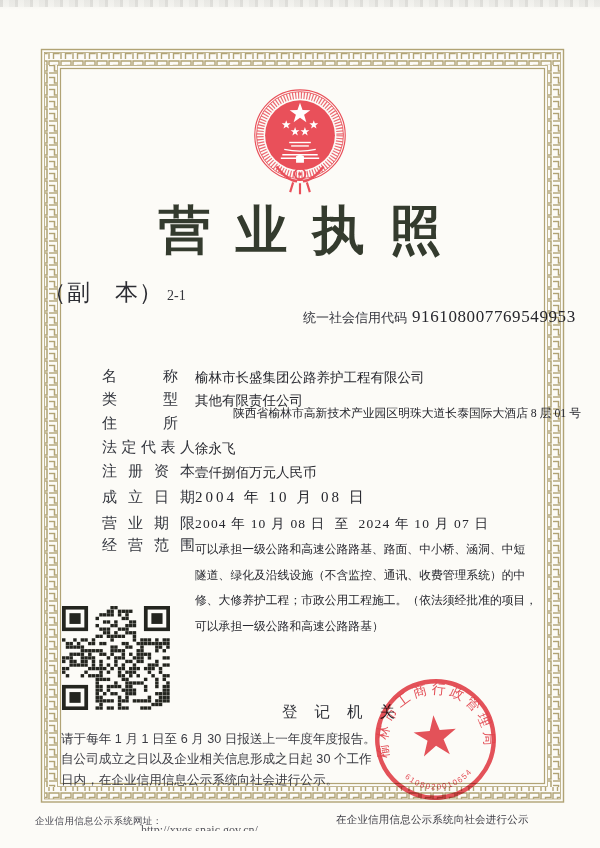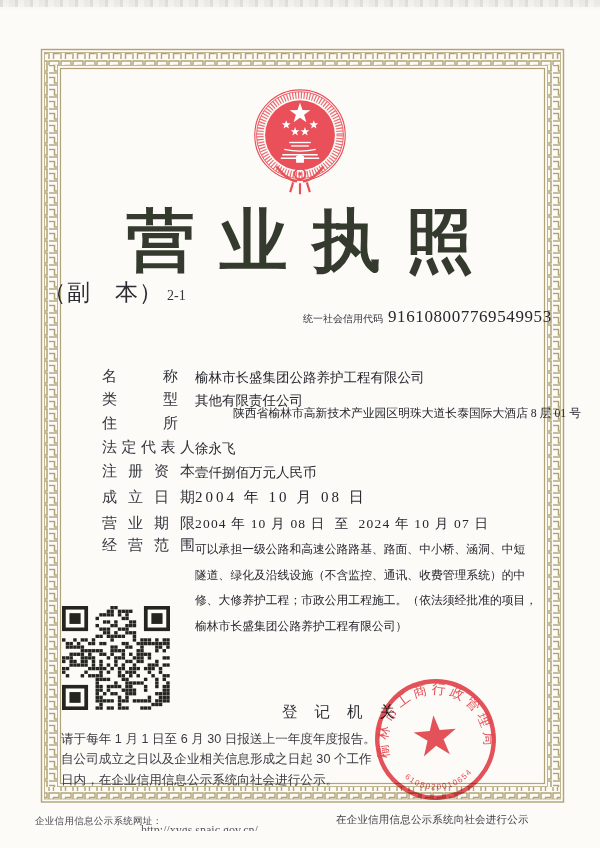--- a/index.html
+++ b/index.html
@@ -4,27 +4,27 @@
 <style>
   html,body{margin:0;padding:0;}
   body{width:600px;height:848px;position:relative;background:#fcfbf7;overflow:hidden;
        font-family:"Liberation Serif",serif;}
   .page{position:absolute;inset:0;background:linear-gradient(180deg,#efeeea 0px,#fcfbf7 10px);}
   .scan-edge{position:absolute;top:0;left:0;right:0;height:7px;opacity:.5;
        background:repeating-linear-gradient(90deg,#c9c9c5 0 3px,#f0f0ec 3px 9px,#e2e2de 9px 15px);}
   .frame{position:absolute;left:0;top:0;}
   .emblem{position:absolute;left:250px;top:84px;width:100px;height:118px;}
   .title{position:absolute;top:196px;left:0;width:100%;text-align:center;
-       font-family:"Liberation Sans",sans-serif;font-weight:700;font-size:68px;
+       font-family:"Liberation Sans",sans-serif;font-weight:700;font-size:52px;
        letter-spacing:25px;text-indent:25px;color:#343b2e;}
   .subtitle{position:absolute;top:277px;left:0;width:100%;
        font-size:23px;color:#2c2d33;letter-spacing:1px;margin-left:43px;}
   .subtitle .copy{font-size:14px;letter-spacing:0;margin-left:4px;color:#33343a;}
   .credit{position:absolute;left:303px;top:307px;display:flex;align-items:baseline;gap:5px;}
-  .credit-lbl{font-family:Liberation Sans, sans-serif;font-size:10px;color:#33343c;}
+  .credit-lbl{font-family:Liberation Sans, sans-serif;font-size:13px;color:#33343c;}
   .credit-val{font-size:17px;letter-spacing:.6px;color:#26262c;}
   .row{position:absolute;left:102px;height:20px;}
   .lbl{display:flex;justify-content:space-between;width:93px;
        font-family:"Liberation Sans",sans-serif;font-size:15px;color:#33363e;}
   .lbl-2{width:76px;}
   .val{position:absolute;left:93px;top:2px;width:350px;font-size:13.5px;color:#26272e;white-space:pre;}
   .val-sm{font-size:11.8px;top:-8px;padding-left:38px;}
   .val-date{font-size:15px;letter-spacing:3px;top:0;}
   .val-term{font-size:13.5px;letter-spacing:1.2px;top:1px;}
   .scope-lines{position:absolute;left:93px;top:1px;width:345px;}
@@ -176,21 +176,21 @@
     <span class="lbl">
         <span>经</span>
         <span>营</span>
         <span>范</span>
         <span>围</span>
       </span>
     <span class="scope-lines">
       <div>可以承担一级公路和高速公路路基、路面、中小桥、涵洞、中短</div>
       <div>隧道、绿化及沿线设施（不含监控、通讯、收费管理系统）的中</div>
       <div>修、大修养护工程；市政公用工程施工。（依法须经批准的项目，</div>
-      <div>榆林市长盛集团公路养护工程有限公司）</div>
+      <div>可以承担一级公路和高速公路路基）</div>
     </span>
   </div>
 
   <svg class="qr" viewBox="0 0 106 106" preserveAspectRatio="none">
       <g fill="#24251f">
         <rect x="47.5" y="0.0" width="3.4" height="3.4"></rect>
         <rect x="51.2" y="0.0" width="3.4" height="3.4"></rect>
         <rect x="43.9" y="3.7" width="3.4" height="3.4"></rect>
         <rect x="47.5" y="3.7" width="3.4" height="3.4"></rect>
         <rect x="54.8" y="3.7" width="3.4" height="3.4"></rect>

